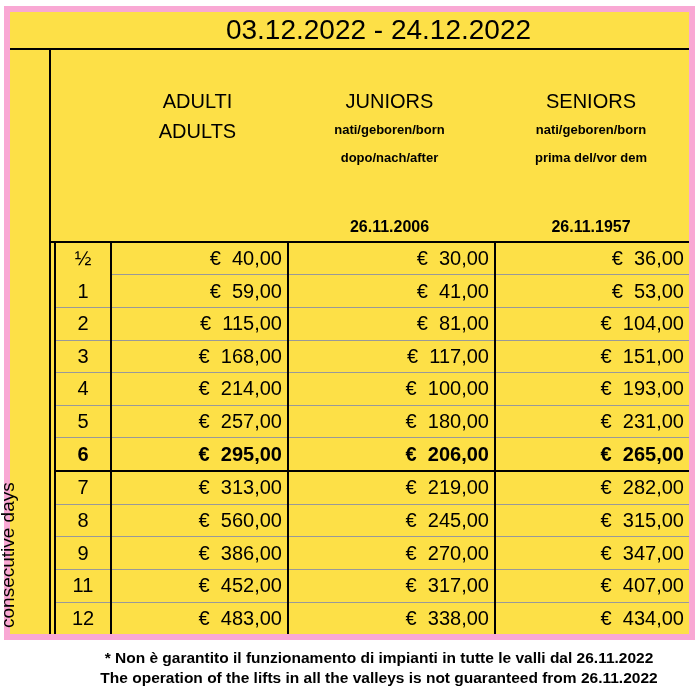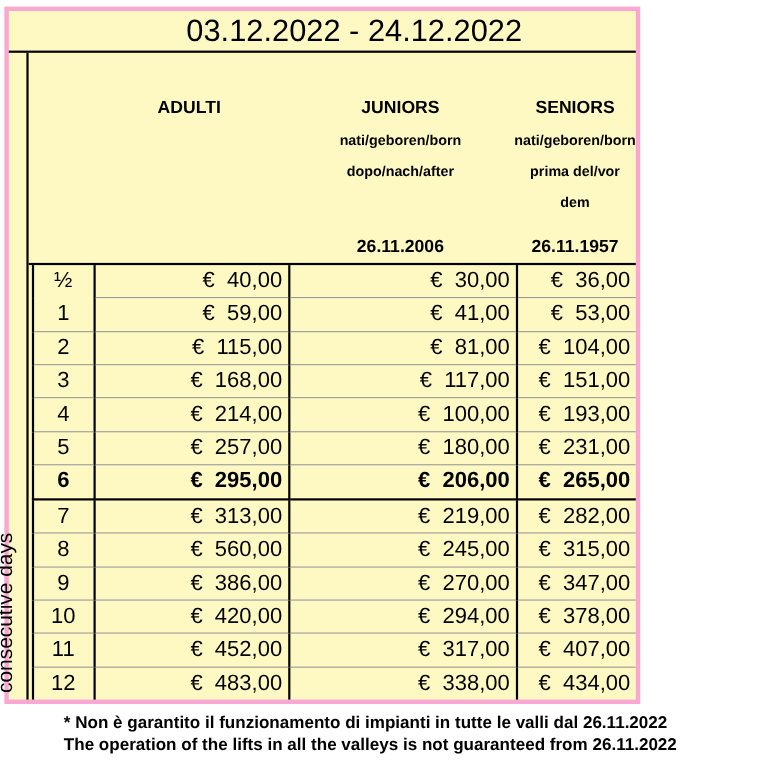--- a/index.html
+++ b/index.html
@@ -6,24 +6,24 @@
   html, body { background: #ffffff; }
   body {
     width: 700px; height: 694px;
     font-family: "Liberation Sans", sans-serif;
     color: #000;
   }
   .sheet { position: relative; width: 700px; height: 694px; background: #fff; overflow: hidden; }
 
   .table-box {
     position: absolute; left: 4px; top: 6px;
-    width: 578px; height: 634px;
-    border: 4px solid #f9a8d4;
+    width: 691px; height: 634px;
+    border: 6px solid #f9a8d4;
     display: flex; flex-direction: column;
-    background: #fef9c3;
+    background: #fde047;
   }
 
   .title-row {
     height: 38px; border-bottom: 2px solid #000;
     font-size: 28px; line-height: 35px;
     text-align: center; padding-left: 58px;
     white-space: nowrap;
   }
 
   .body { flex: 1; display: flex; }
@@ -35,21 +35,21 @@
     white-space: nowrap; font-size: 19px; line-height: 22px;
   }
 
   .main { flex: 1; display: flex; flex-direction: column; }
 
   .header {
     height: 193px; border-bottom: 2px solid #000;
     display: grid; grid-template-columns: 58px 177px 207px 1fr;
   }
   .hcell { position: relative; text-align: center; padding-top: 36px; }
-  .hline-main { font-size: 16px; font-weight: bold; line-height: 30px; }
+  .hline-main { font-size: 20px; font-weight: normal; line-height: 30px; }
   .hline-sub  { font-size: 13px; font-weight: bold; line-height: 28px; }
   .hdate {
     position: absolute; bottom: 5px; left: 0; right: 0;
     text-align: center; font-size: 16px; font-weight: bold;
   }
 
   table.data {
     flex: 1; width: calc(100% - 3px); margin-left: 3px;
     border-collapse: collapse; table-layout: fixed;
   }
@@ -65,21 +65,21 @@
     text-align: right; padding-right: 5px;
     white-space: pre; border-right: 2px solid #000;
   }
   td.price-cell.last { border-right: none; }
   tr.bold-row td { font-weight: bold; border-bottom: 2px solid #000; }
   tr:last-child td { border-bottom: none; }
   tr.first-row td.day-cell { border-bottom-color: transparent; }
 
   .footnote {
     position: absolute; left: 0; right: 0; top: 648px;
-    text-align: left; padding-left: 58px;
+    text-align: center; padding-left: 58px;
     font-weight: bold; font-size: 15.5px; line-height: 19.5px;
     white-space: nowrap;
   }
 </style>
 </head>
 <body>
 
 <div class="sheet">
 
   <div class="table-box">
@@ -92,20 +92,21 @@
         <span class="vertical-text">consecutive days</span>
       </div>
 
       <div class="main">
 
         <div class="header">
           <div class="hcell"></div>
 
           <div class="hcell">
             <div class="hline-main">ADULTI</div>
+            <div class="hline-main">ADULTS</div>
           </div>
 
           <div class="hcell">
             <div class="hline-main">JUNIORS</div>
             <div class="hline-sub">nati/geboren/born</div>
             <div class="hline-sub">dopo/nach/after</div>
             <div class="hdate">26.11.2006</div>
           </div>
 
           <div class="hcell">
@@ -178,26 +179,20 @@
     <td class="price-cell">€  245,00</td>
     <td class="price-cell last">€  315,00</td>
   </tr>
               <tr>
     <td class="day-cell">9</td>
     <td class="price-cell">€  386,00</td>
     <td class="price-cell">€  270,00</td>
     <td class="price-cell last">€  347,00</td>
   </tr>
               <tr>
-    <td class="day-cell">10</td>
-    <td class="price-cell">€  420,00</td>
-    <td class="price-cell">€  294,00</td>
-    <td class="price-cell last">€  378,00</td>
-  </tr>
-              <tr>
     <td class="day-cell">11</td>
     <td class="price-cell">€  452,00</td>
     <td class="price-cell">€  317,00</td>
     <td class="price-cell last">€  407,00</td>
   </tr>
               <tr>
     <td class="day-cell">12</td>
     <td class="price-cell">€  483,00</td>
     <td class="price-cell">€  338,00</td>
     <td class="price-cell last">€  434,00</td>

